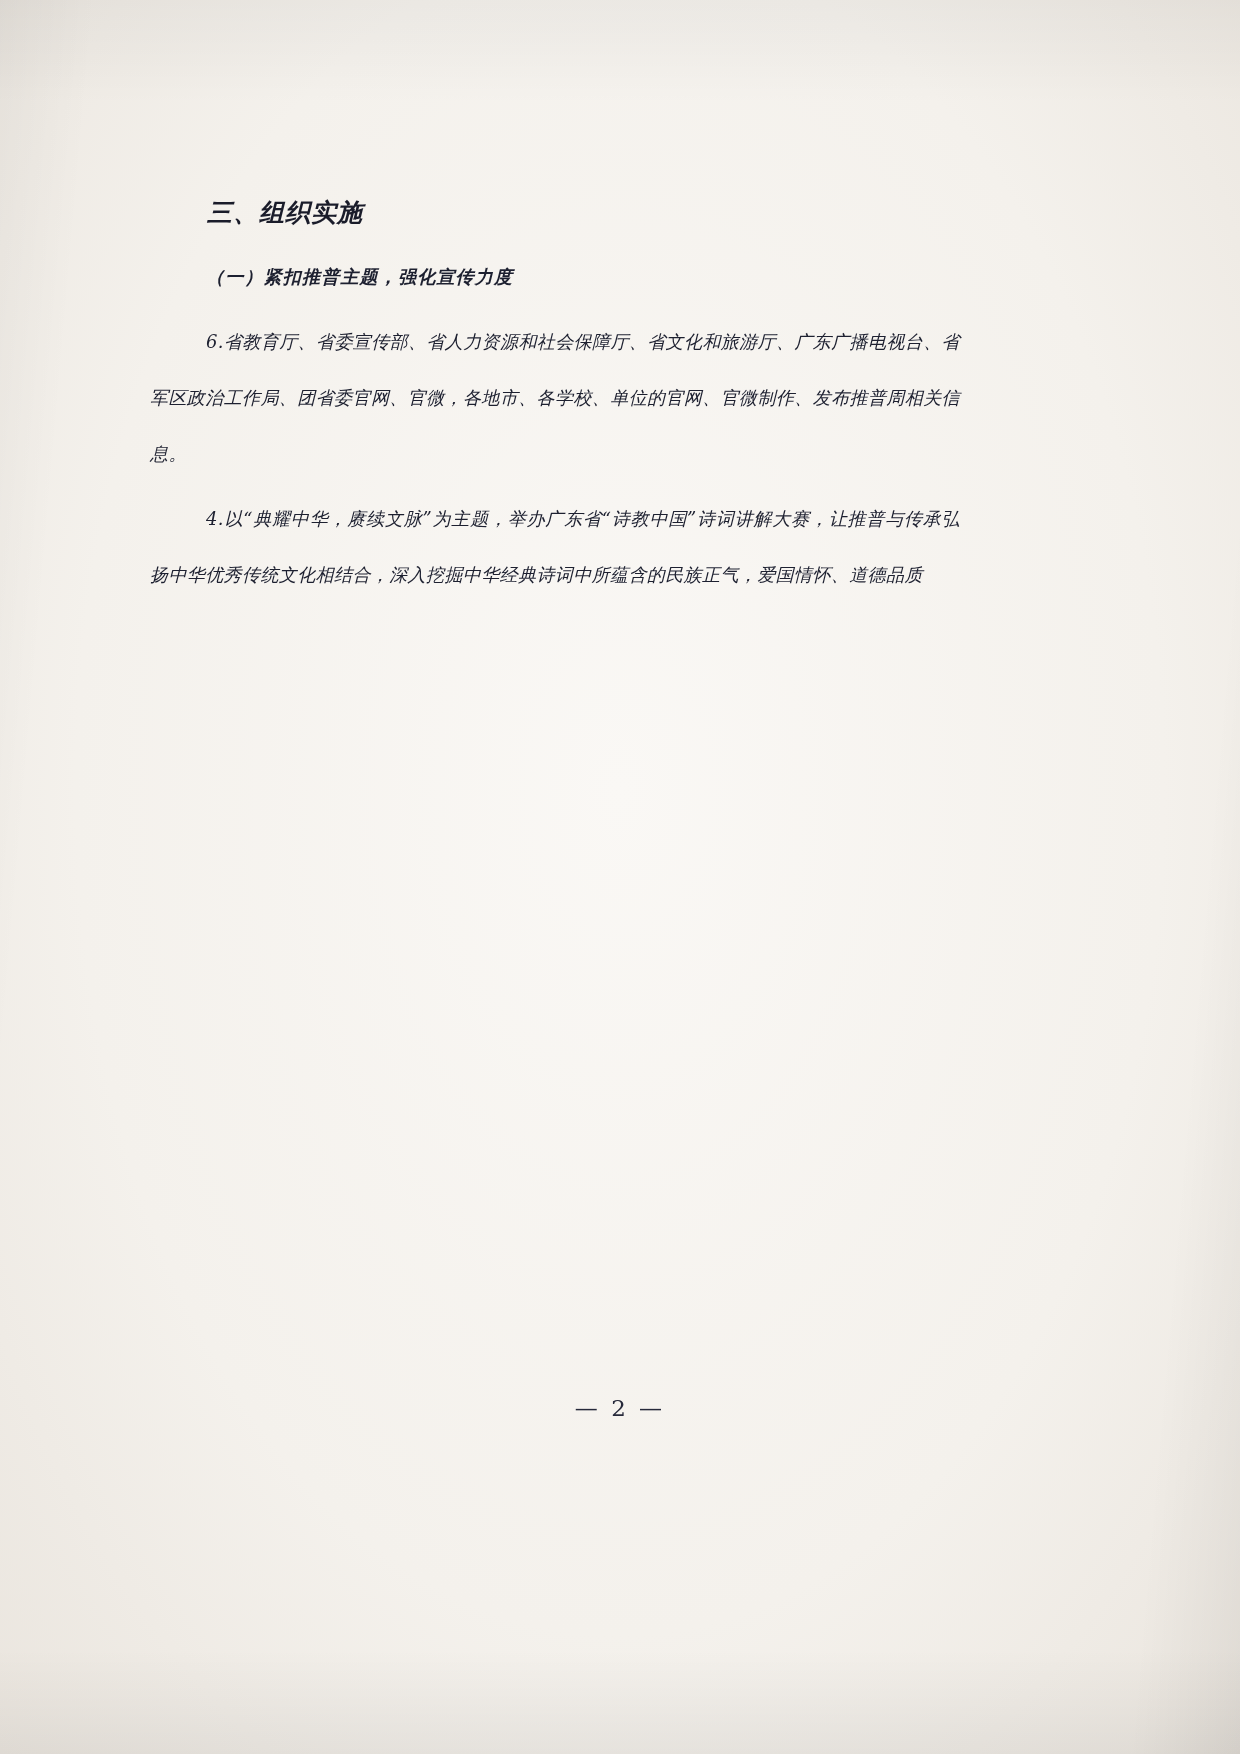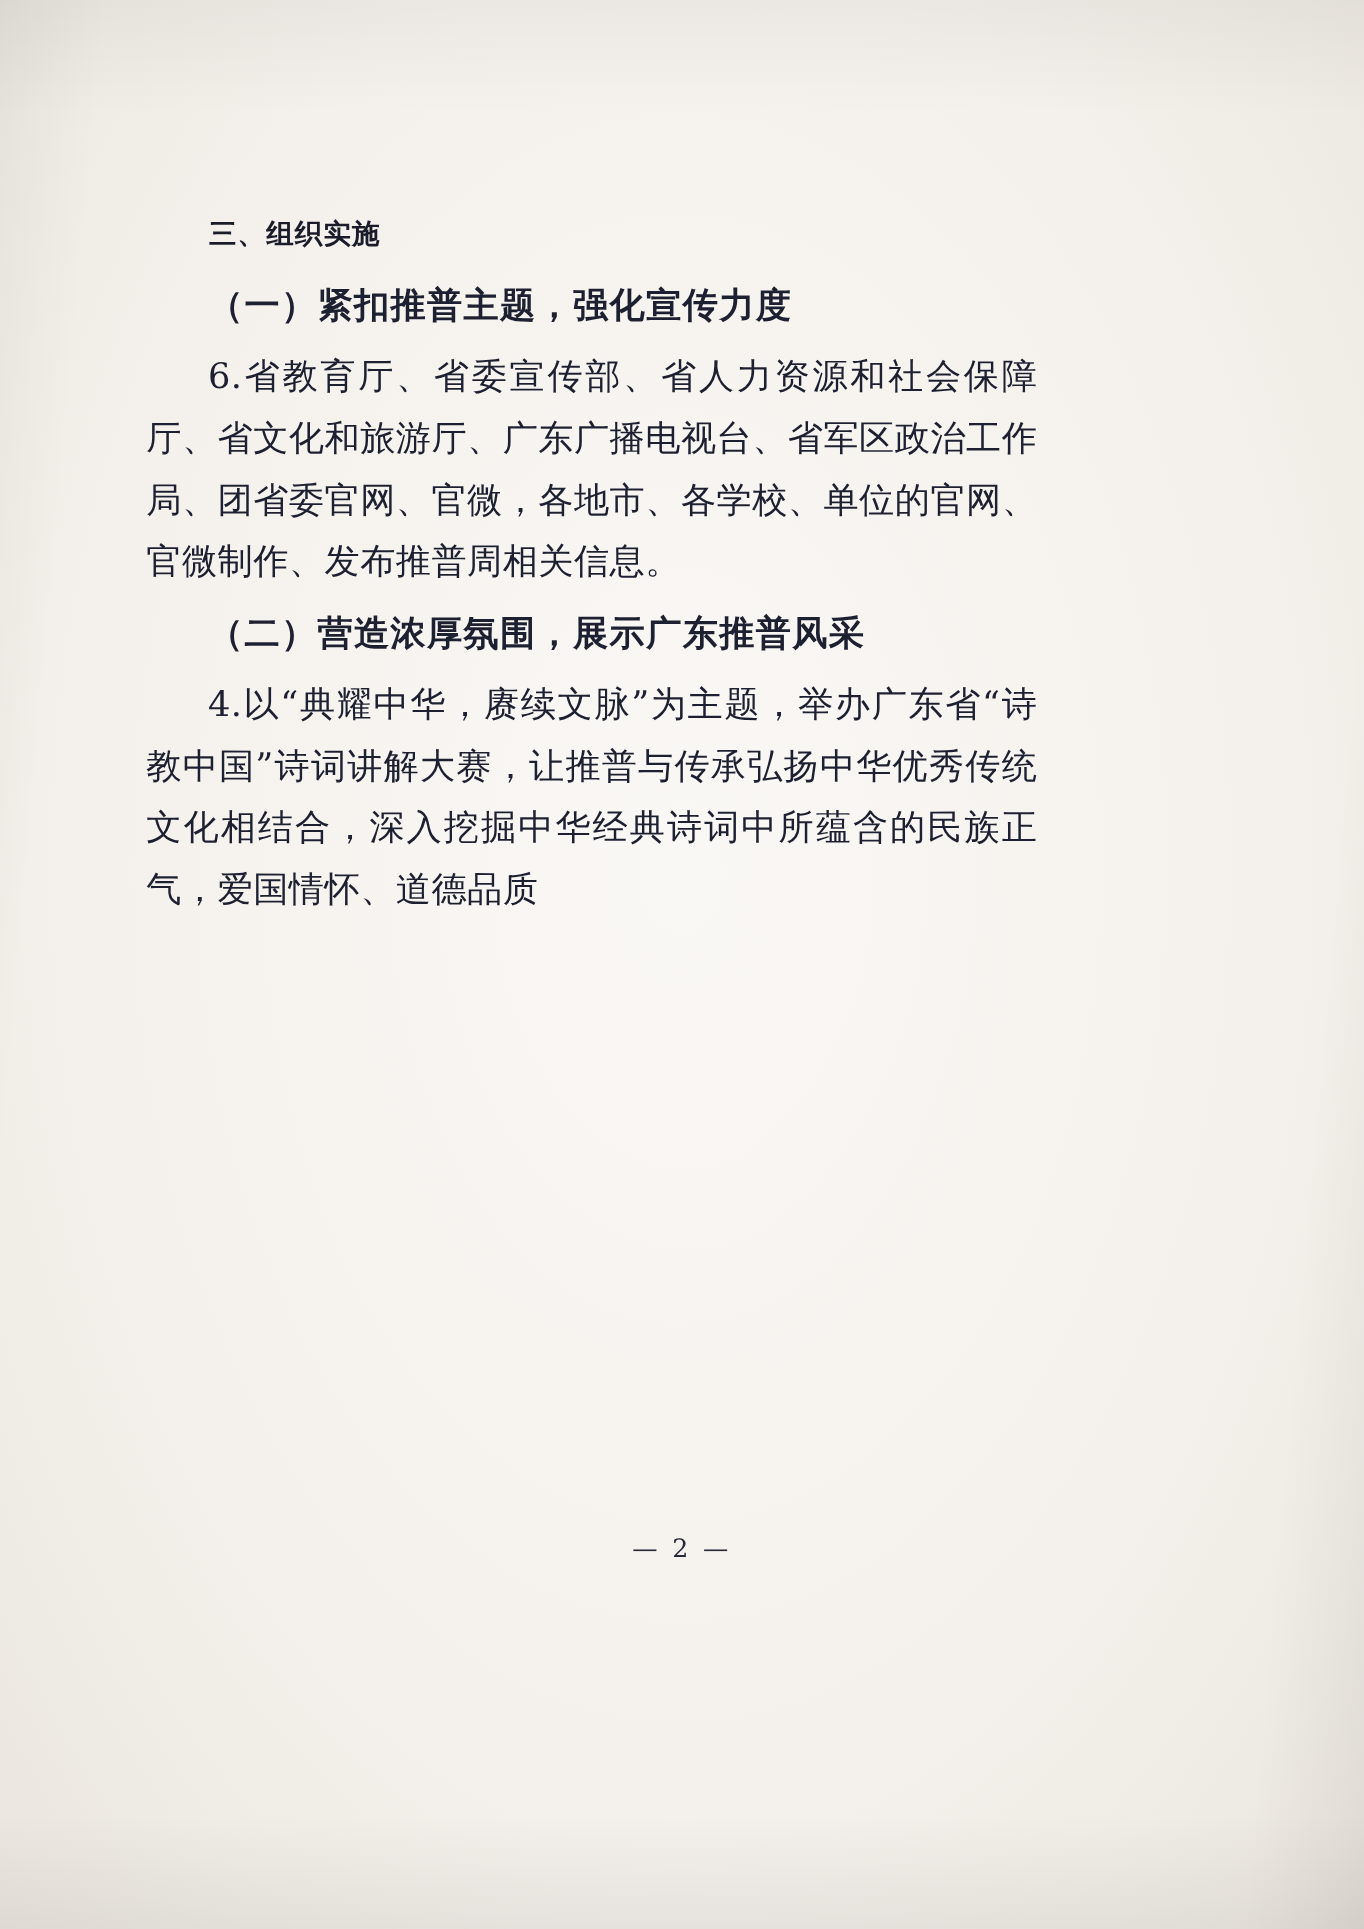--- a/index.html
+++ b/index.html
@@ -29,35 +29,36 @@
       linear-gradient(95deg, rgba(0,0,0,0.035) 0%, rgba(0,0,0,0) 7%, rgba(0,0,0,0) 92%, rgba(0,0,0,0.05) 100%),
       linear-gradient(180deg, rgba(0,0,0,0.04) 0%, rgba(0,0,0,0) 6%, rgba(0,0,0,0) 94%, rgba(0,0,0,0.05) 100%);
     pointer-events: none;
   }
   .page {
     position: absolute;
     inset: 0;
   }
   .content {
     position: absolute;
-    left: 133px;
+    left: 150px;
     top: 196px;
     width: 810px;
+    font-style: italic;
   }
   .heading {
     font-family: "DejaVu Sans", sans-serif;
     font-weight: bold;
     font-size: 25px;
     color: #1a1c2a;
     letter-spacing: 1px;
     margin: 0 0 20px 57px;
   }
   p.para {
     margin: 0 0 9px 0;
-    font-size: 32px;
+    font-size: 18px;
     line-height: 56px;
     color: #1d2030;
     text-align: justify;
     text-justify: inter-ideograph;
     text-indent: 56px;
     letter-spacing: 0.4px;
     font-family: "DejaVu Serif", "Liberation Serif", serif;
   }
   p.sub {
     font-weight: 600;
@@ -80,18 +81,17 @@
 
 <div class="paper"></div>
 
 <div class="page">
   <div class="content">
     <h2 class="heading">三、组织实施</h2>
 
     <p class="para sub">（一）紧扣推普主题，强化宣传力度</p>
     <p class="para">6.省教育厅、省委宣传部、省人力资源和社会保障厅、省文化和旅游厅、广东广播电视台、省军区政治工作局、团省委官网、官微，各地市、各学校、单位的官网、官微制作、发布推普周相关信息。</p>
 
-    <p class="para sub">（二）营造浓厚氛围，展示广东推普风采</p>
     <p class="para">4.以“典耀中华，赓续文脉”为主题，举办广东省“诗教中国”诗词讲解大赛，让推普与传承弘扬中华优秀传统文化相结合，深入挖掘中华经典诗词中所蕴含的民族正气，爱国情怀、道德品质</p>
   </div>
 
   <div class="footer">— 2 —</div>
 </div>
 
 </body></html>

